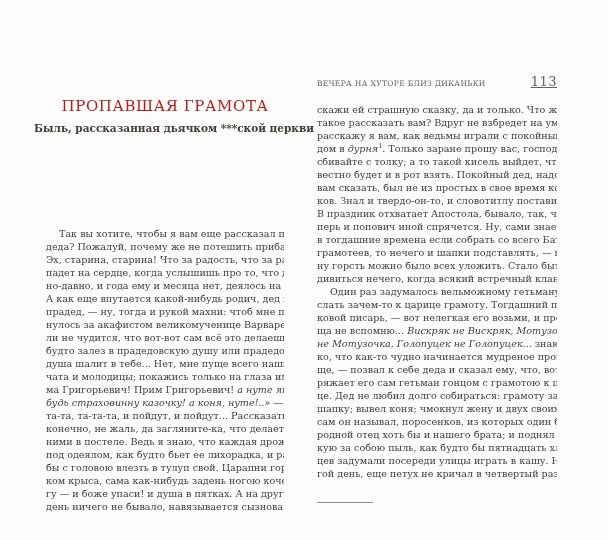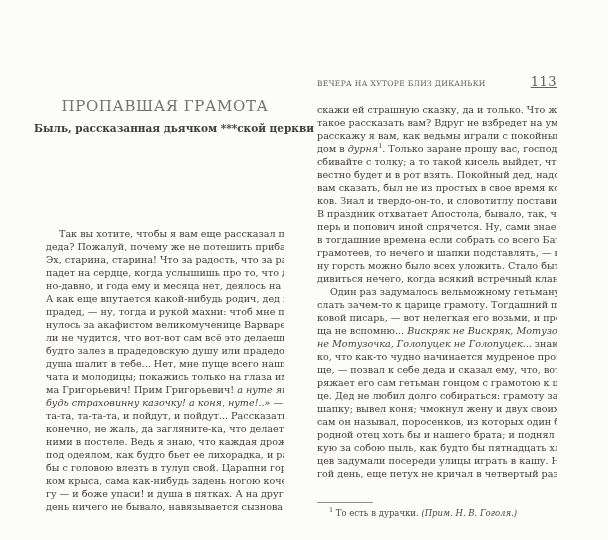--- a/index.html
+++ b/index.html
@@ -13,21 +13,21 @@
   .spread { position: absolute; inset: 0; }
 
   .page { position: absolute; top: 18px; height: 472px; margin-top: 13px; }
   .page-left  { left: 46px;  width: 238px; }
   .page-right { left: 317px; width: 240px; }
 
   .story-title {
     position: absolute; top: 66px; left: 0; right: 0;
     text-align: center;
     font-size: 15px; letter-spacing: 0.6px;
-    color: #737373;
+    color: #b91c1c;
     white-space: nowrap;
   }
   .story-subtitle {
     position: absolute; top: 91px; left: -12px; right: -12px;
     text-align: center;
     font-size: 10.5px; color: #413d38;
     white-space: nowrap;
     font-weight: bold;
   }
 
@@ -133,17 +133,16 @@
         <div class="line"><span>це. Дед не любил долго собираться: грамоту зашил в</span></div>
         <div class="line"><span>шапку; вывел коня; чмокнул жену и двух своих, как</span></div>
         <div class="line"><span>сам он называл, поросенков, из которых один был</span></div>
         <div class="line"><span>родной отец хоть бы и нашего брата; и поднял та-</span></div>
         <div class="line"><span>кую за собою пыль, как будто бы пятнадцать хлоп-</span></div>
         <div class="line"><span>цев задумали посереди улицы играть в кашу. На дру-</span></div>
         <div class="line"><span>гой день, еще петух не кричал в четвертый раз, дед</span></div>
       </div>
     <div class="footnote">
       <div class="footnote-rule"></div>
-      <div class="footnote-text"><sup>1</sup><span> То есть в дурачки. </span><i>(Прим. Н. В. Гоголя.)</i></div>
     </div>
   </div>
 
 </div>
 
 </body></html>

